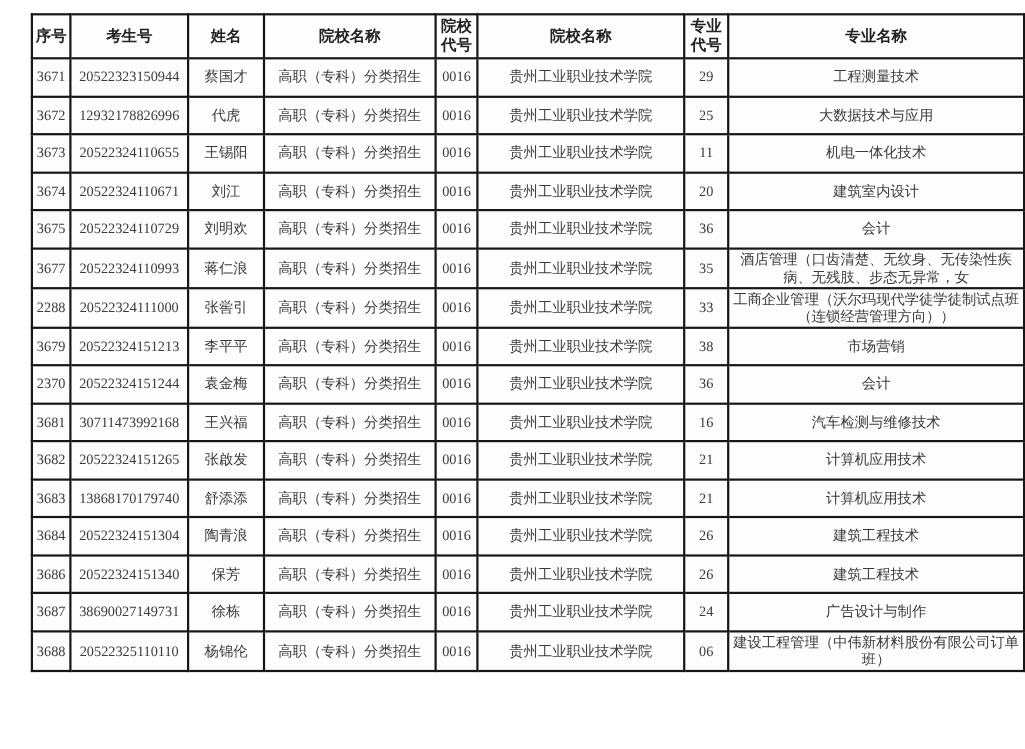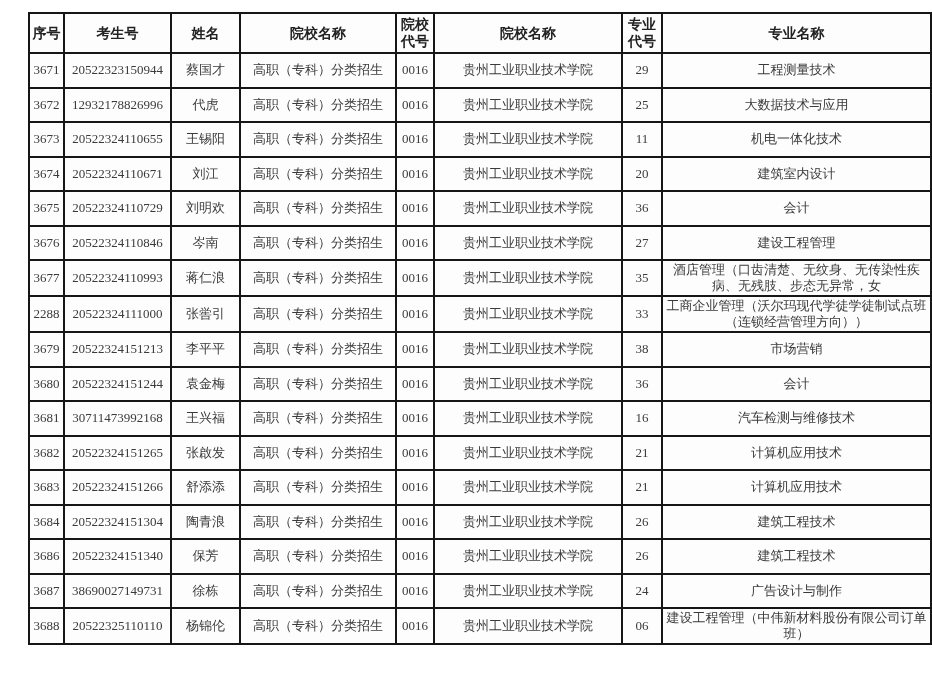--- a/index.html
+++ b/index.html
@@ -201,46 +201,20 @@
           </td>
           <td>
             <div class="cellwrap">36</div>
           </td>
           <td>
             <div class="cellwrap">会计</div>
           </td>
         </tr>
         <tr>
           <td>
-            <div class="cellwrap">3676</div>
-          </td>
-          <td>
-            <div class="cellwrap">20522324110846</div>
-          </td>
-          <td>
-            <div class="cellwrap">岑南</div>
-          </td>
-          <td>
-            <div class="cellwrap">高职（专科）分类招生</div>
-          </td>
-          <td>
-            <div class="cellwrap">0016</div>
-          </td>
-          <td>
-            <div class="cellwrap">贵州工业职业技术学院</div>
-          </td>
-          <td>
-            <div class="cellwrap">27</div>
-          </td>
-          <td>
-            <div class="cellwrap">建设工程管理</div>
-          </td>
-        </tr>
-        <tr>
-          <td>
             <div class="cellwrap">3677</div>
           </td>
           <td>
             <div class="cellwrap">20522324110993</div>
           </td>
           <td>
             <div class="cellwrap">蒋仁浪</div>
           </td>
           <td>
             <div class="cellwrap">高职（专科）分类招生</div>
@@ -305,21 +279,21 @@
           </td>
           <td>
             <div class="cellwrap">38</div>
           </td>
           <td>
             <div class="cellwrap">市场营销</div>
           </td>
         </tr>
         <tr>
           <td>
-            <div class="cellwrap">3680</div>
+            <div class="cellwrap">2370</div>
           </td>
           <td>
             <div class="cellwrap">20522324151244</div>
           </td>
           <td>
             <div class="cellwrap">袁金梅</div>
           </td>
           <td>
             <div class="cellwrap">高职（专科）分类招生</div>
           </td>
@@ -386,21 +360,21 @@
           </td>
           <td>
             <div class="cellwrap">计算机应用技术</div>
           </td>
         </tr>
         <tr>
           <td>
             <div class="cellwrap">3683</div>
           </td>
           <td>
-            <div class="cellwrap">20522324151266</div>
+            <div class="cellwrap">13868170179740</div>
           </td>
           <td>
             <div class="cellwrap">舒添添</div>
           </td>
           <td>
             <div class="cellwrap">高职（专科）分类招生</div>
           </td>
           <td>
             <div class="cellwrap">0016</div>
           </td>

